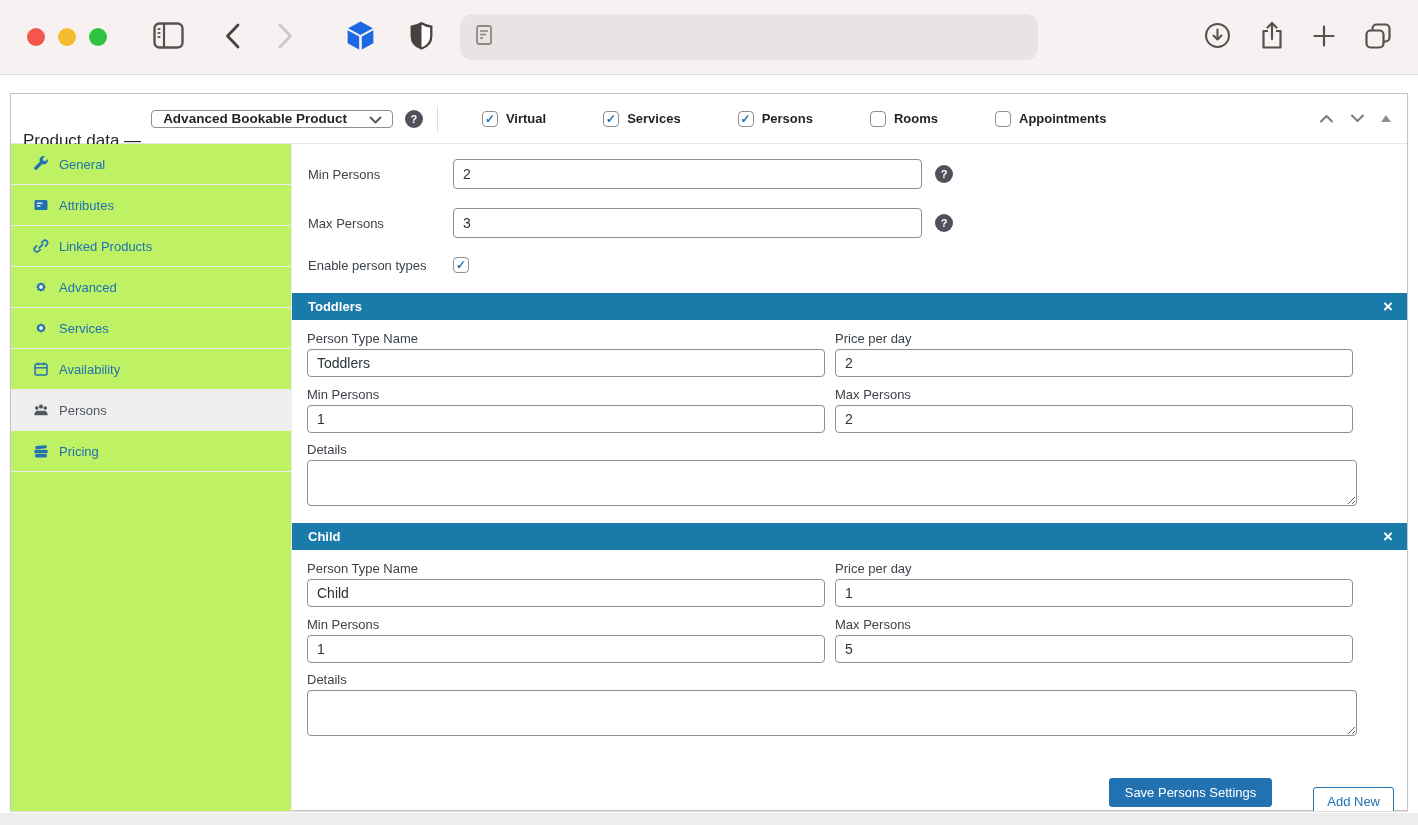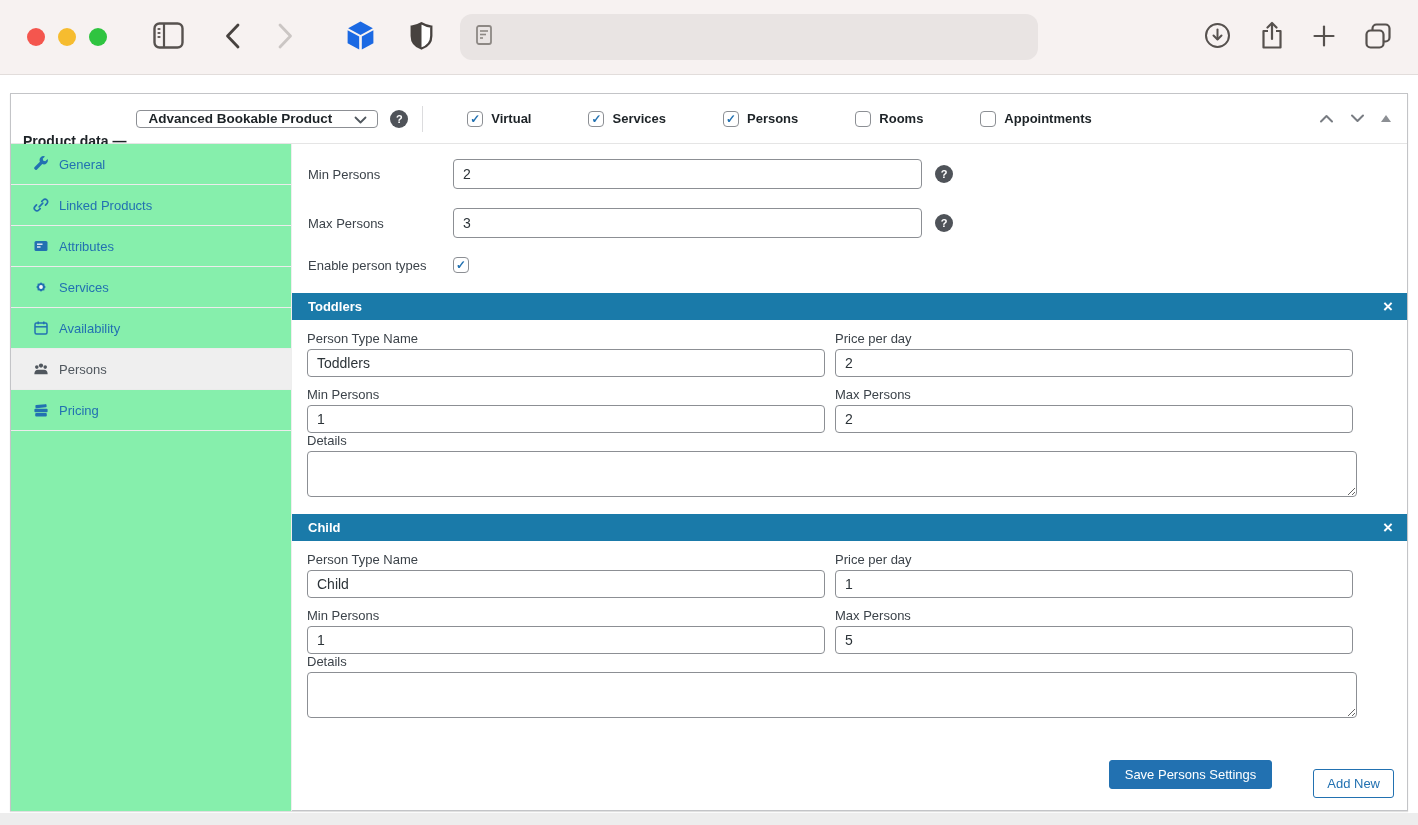--- a/index.html
+++ b/index.html
@@ -17,41 +17,41 @@
   .nav-fwd { margin-left:36px; }
   .ext-cube { margin-left:50px; }
   .ext-shield { margin-left:32px; }
   .urlbar { margin-left:26px; width:578px; height:46px; background:#e9e4e3; border-radius:12px; display:flex; align-items:center; padding-left:16px; }
   .right-icons { margin-left:auto; display:flex; align-items:center; gap:29px; margin-right:26px; }
 
   
   .panel { position:absolute; left:10px; top:93px; width:1398px; height:718px; background:#fff;
            border:1px solid #c3c4c7; box-shadow:0 1px 1px rgba(0,0,0,.12); }
   .panel-header { height:50px; display:flex; align-items:center; border-bottom:1px solid #e5e5e5; padding:0 14px 0 12px; background:#fff; }
-  .panel-title { font-size:14px; font-weight:700; color:#1d2327; white-space:nowrap;margin-top:44px; }
+  .panel-title { font-size:17px; font-weight:400; color:#1d2327; white-space:nowrap;margin-top:44px; }
   .type-select { margin-left:10px; height:18px; border:1px solid #8c8f94; border-radius:4px; background:#fff;
                  display:inline-flex; align-items:center; padding:0 10px 0 11px; gap:22px; cursor:pointer; }
   .type-select .sel-text { font-size:13.5px; font-weight:700; color:#1d2327; }
   .help-dot { width:18px; height:18px; border-radius:50%; background:#4f5359; color:#fff; font-size:11px; font-weight:700;
               display:inline-flex; align-items:center; justify-content:center; margin-left:12px; flex:none; cursor:default; }
   .hdr-divider { width:1px; height:26px; background:#dcdcde; margin:0 16px 0 14px; }
   .type-cbs { display:flex; align-items:center; gap:29px; }
   .cb-group { display:flex; align-items:center; gap:8px; cursor:pointer;padding-left:28px; }
   .cb { width:16px; height:16px; border:1px solid #8c8f94; border-radius:4px; background:#fff; flex:none;
         display:inline-flex; align-items:center; justify-content:center; font-size:12px; font-weight:700; color:transparent; }
   .cb::after { content:"✓"; }
   .cb.checked { color:#2271b1; }
   .cb-label { font-size:13px; font-weight:600; color:#1d2327; }
   .hdr-right { margin-left:auto; display:flex; align-items:center; gap:12px; }
   .order-btn { background:none; border:none; display:flex; align-items:center; cursor:pointer; padding:2px; }
   .toggle-tri { width:0; height:0; border-left:5px solid transparent; border-right:5px solid transparent; border-bottom:7px solid #8c8f94; }
 
   
   .panel-body { display:flex; height:667px; }
-  .side-tabs { width:281px; background:#86efac; border-right:1px solid #eeeeee; flex:none; }
+  .side-tabs { width:281px; background:#bef264; border-right:1px solid #eeeeee; flex:none; }
   .tab { height:41px; display:flex; align-items:center; gap:10px; padding-left:22px; border-bottom:1px solid #ececec;
          font-size:13px; color:#2271b1; cursor:pointer; }
   .tab .ticon { width:16px; height:16px; flex:none; display:flex; align-items:center; justify-content:center; }
   .tab.active { background:#efefef; color:#50575e; }
   .content { flex:1; padding-top:15px; overflow:hidden; }
 
   .field-row { display:flex; align-items:center; padding-left:16px; margin-bottom:19px; }
   .field-row .f-label { width:145px; font-size:13px; color:#3c434a; flex:none; }
   .field-row input { width:469px; height:30px; border:1px solid #8c8f94; border-radius:4px; padding:0 9px;
                      font-size:14px; color:#2c3338; font-family:"Liberation Sans", sans-serif; background:#fff; }
@@ -60,21 +60,21 @@
 
   
   .pt-header { height:27px; background:#1a7aa9; display:flex; align-items:center; padding:0 14px 0 16px; }
   .pt-title { color:#fff; font-size:13px; font-weight:700; }
   .pt-close { margin-left:auto; background:none; border:none; color:#fff; font-size:17px; font-weight:700; line-height:1; cursor:pointer; }
   .pt-body { padding:11px 0 13px 15px; }
   .pt-grid { display:grid; grid-template-columns:518px 518px; column-gap:42px; row-gap:9px;gap:10px; }
   .pt-field label { display:block; font-size:13px; color:#3c434a; margin-bottom:3px; }
   .pt-field input { width:100%; height:28px; border:1px solid #8c8f94; border-radius:4px; padding:0 9px;
                     font-size:14px; color:#2c3338; font-family:"Liberation Sans", sans-serif; background:#fff; }
-  .pt-details { }
+  .pt-details { margin-top:9px; }
   .pt-details label { display:block; font-size:13px; color:#3c434a; margin-bottom:3px; }
   .pt-details textarea { width:1050px; height:46px; border:1px solid #8c8f94; border-radius:4px; resize:both;
                          font-family:"Liberation Sans", sans-serif; font-size:14px; padding:4px 8px; background:#fff; }
 
   
   .btn-row { display:flex; justify-content:flex-end; align-items:flex-start; gap:41px; padding-right:13px; margin-top:25px; }
   .btn-primary { height:29px; padding:0 15px; background:#2271b1; color:#fff; border:1px solid #2271b1; border-radius:3px;
                  font-size:13px; font-family:"Liberation Sans", sans-serif; cursor:pointer; }
   .btn-secondary { height:29px; padding:0 13px; background:#fff; color:#2271b1; border:1px solid #2271b1; border-radius:3px;
                    font-size:13px; font-family:"Liberation Sans", sans-serif; cursor:pointer; margin-top:9px; }
@@ -251,37 +251,49 @@
       <div class="tab">
         <span class="ticon">
           <svg width="16" height="16" viewBox="0 0 16 16">
               <path fill="#2271b1" d="M14.6 3a4 4 0 0 1-5.3 5.1L4 13.4a1.65 1.65 0 0 1-2.33-2.33L6.9 5.7A4 4 0 0 1 12 .4L9.7 2.7l.6 2 2 .6L14.6 3z"></path>
             </svg>
         </span>
         <span>General</span>
       </div>
       <div class="tab">
         <span class="ticon">
+          <svg width="16" height="16" viewBox="0 0 16 16">
+              <rect x="1.5" y="3" width="13" height="10" rx="1.5" fill="#2271b1"></rect>
+              <line x1="4" y1="6.2" x2="9.5" y2="6.2" stroke="#fafafa" stroke-width="1.3"></line>
+              <line x1="4" y1="9" x2="7.5" y2="9" stroke="#fafafa" stroke-width="1.3"></line>
+            </svg>
+        </span>
+        <span>Attributes</span>
+      </div>
+      <div class="tab">
+        <span class="ticon">
           <svg width="16" height="16" viewBox="0 0 16 16" fill="none" stroke="#2271b1" stroke-width="1.7" stroke-linecap="round">
               <path d="M6.2 9.8l3.6-3.6"></path>
               <path d="M7.2 11.6 5.8 13a2.6 2.6 0 0 1-3.7-3.7l1.4-1.4"></path>
               <path d="M8.8 4.4l1.4-1.4a2.6 2.6 0 0 1 3.7 3.7l-1.4 1.4"></path>
             </svg>
         </span>
         <span>Linked Products</span>
       </div>
       <div class="tab">
         <span class="ticon">
           <svg width="16" height="16" viewBox="0 0 16 16">
-              <rect x="1.5" y="3" width="13" height="10" rx="1.5" fill="#2271b1"></rect>
-              <line x1="4" y1="6.2" x2="9.5" y2="6.2" stroke="#fafafa" stroke-width="1.3"></line>
-              <line x1="4" y1="9" x2="7.5" y2="9" stroke="#fafafa" stroke-width="1.3"></line>
-            </svg>
-        </span>
-        <span>Attributes</span>
+              <g fill="#2271b1">
+                <rect x="4.6" y="4.6" width="6.8" height="6.8"></rect>
+                <rect x="4.6" y="4.6" width="6.8" height="6.8" transform="rotate(45 8 8)"></rect>
+                <circle cx="8" cy="8" r="1.9" fill="#fafafa"></circle>
+              </g>
+            </svg>
+        </span>
+        <span>Advanced</span>
       </div>
       <div class="tab">
         <span class="ticon">
           <svg width="16" height="16" viewBox="0 0 16 16">
               <g fill="#2271b1">
                 <rect x="4.6" y="4.6" width="6.8" height="6.8"></rect>
                 <rect x="4.6" y="4.6" width="6.8" height="6.8" transform="rotate(45 8 8)"></rect>
                 <circle cx="8" cy="8" r="1.9" fill="#fafafa"></circle>
               </g>
             </svg>

